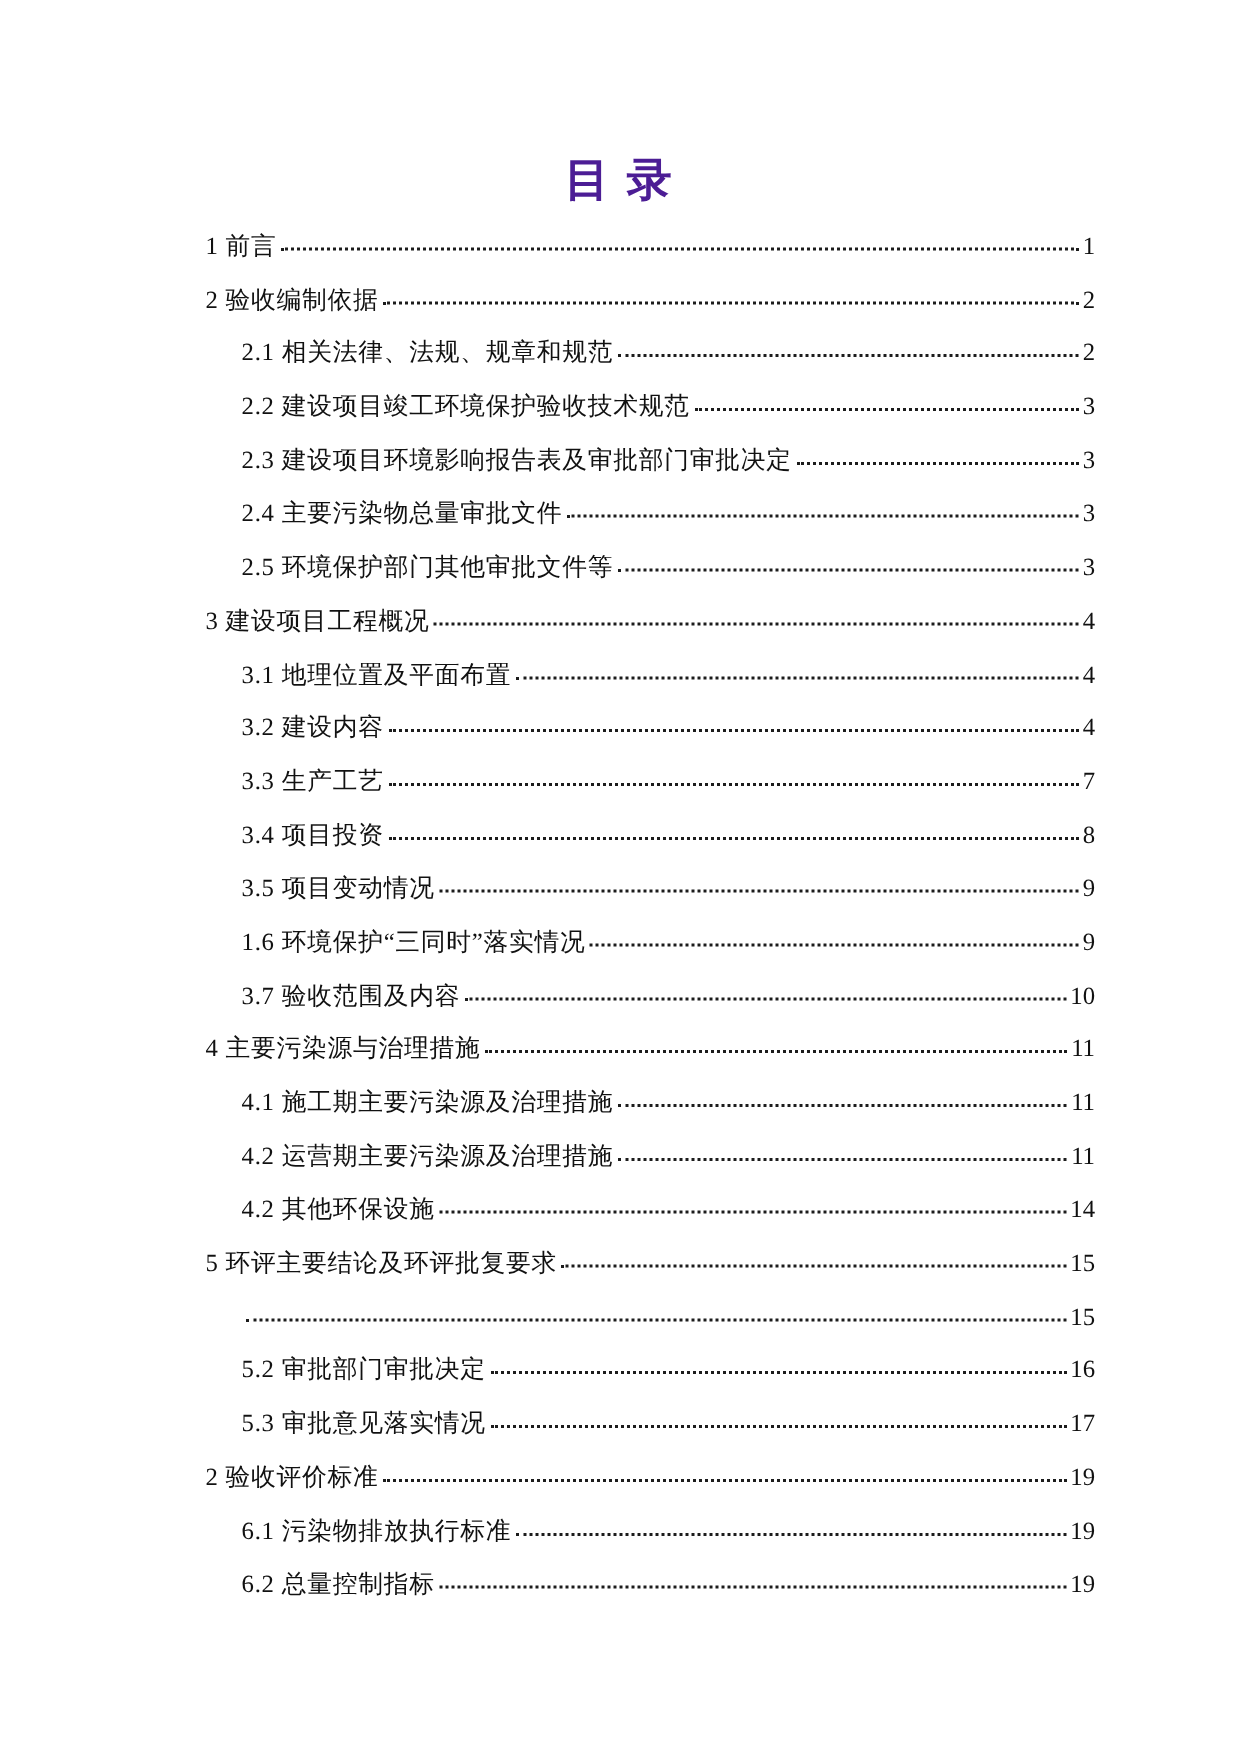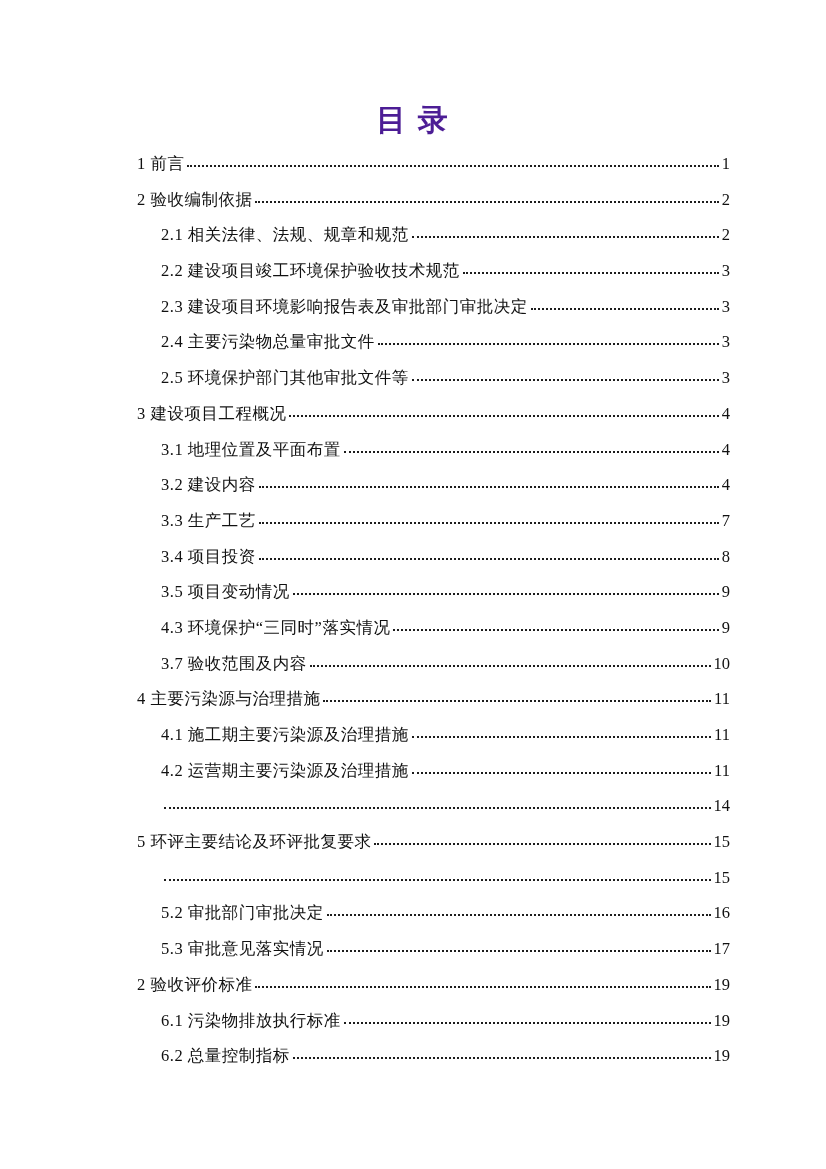--- a/index.html
+++ b/index.html
@@ -147,21 +147,21 @@
     <span class="toc-page">8</span>
   </div>
 
   <div class="toc-row level-2">
     <span class="toc-label">3.5 项目变动情况</span>
     <span class="toc-leader"></span>
     <span class="toc-page">9</span>
   </div>
 
   <div class="toc-row level-2">
-    <span class="toc-label">4.3 环境保护“三同时”落实情况</span>
+    <span class="toc-label">1.6 环境保护“三同时”落实情况</span>
     <span class="toc-leader"></span>
     <span class="toc-page">9</span>
   </div>
 
   <div class="toc-row level-2">
     <span class="toc-label">3.7 验收范围及内容</span>
     <span class="toc-leader"></span>
     <span class="toc-page">10</span>
   </div>
 
@@ -177,20 +177,21 @@
     <span class="toc-page">11</span>
   </div>
 
   <div class="toc-row level-2">
     <span class="toc-label">4.2 运营期主要污染源及治理措施</span>
     <span class="toc-leader"></span>
     <span class="toc-page">11</span>
   </div>
 
   <div class="toc-row level-2">
+    <span class="toc-label">4.2  其他环保设施</span>
     <span class="toc-leader"></span>
     <span class="toc-page">14</span>
   </div>
 
   <div class="toc-row level-1">
     <span class="toc-label">5 环评主要结论及环评批复要求</span>
     <span class="toc-leader"></span>
     <span class="toc-page">15</span>
   </div>
 

